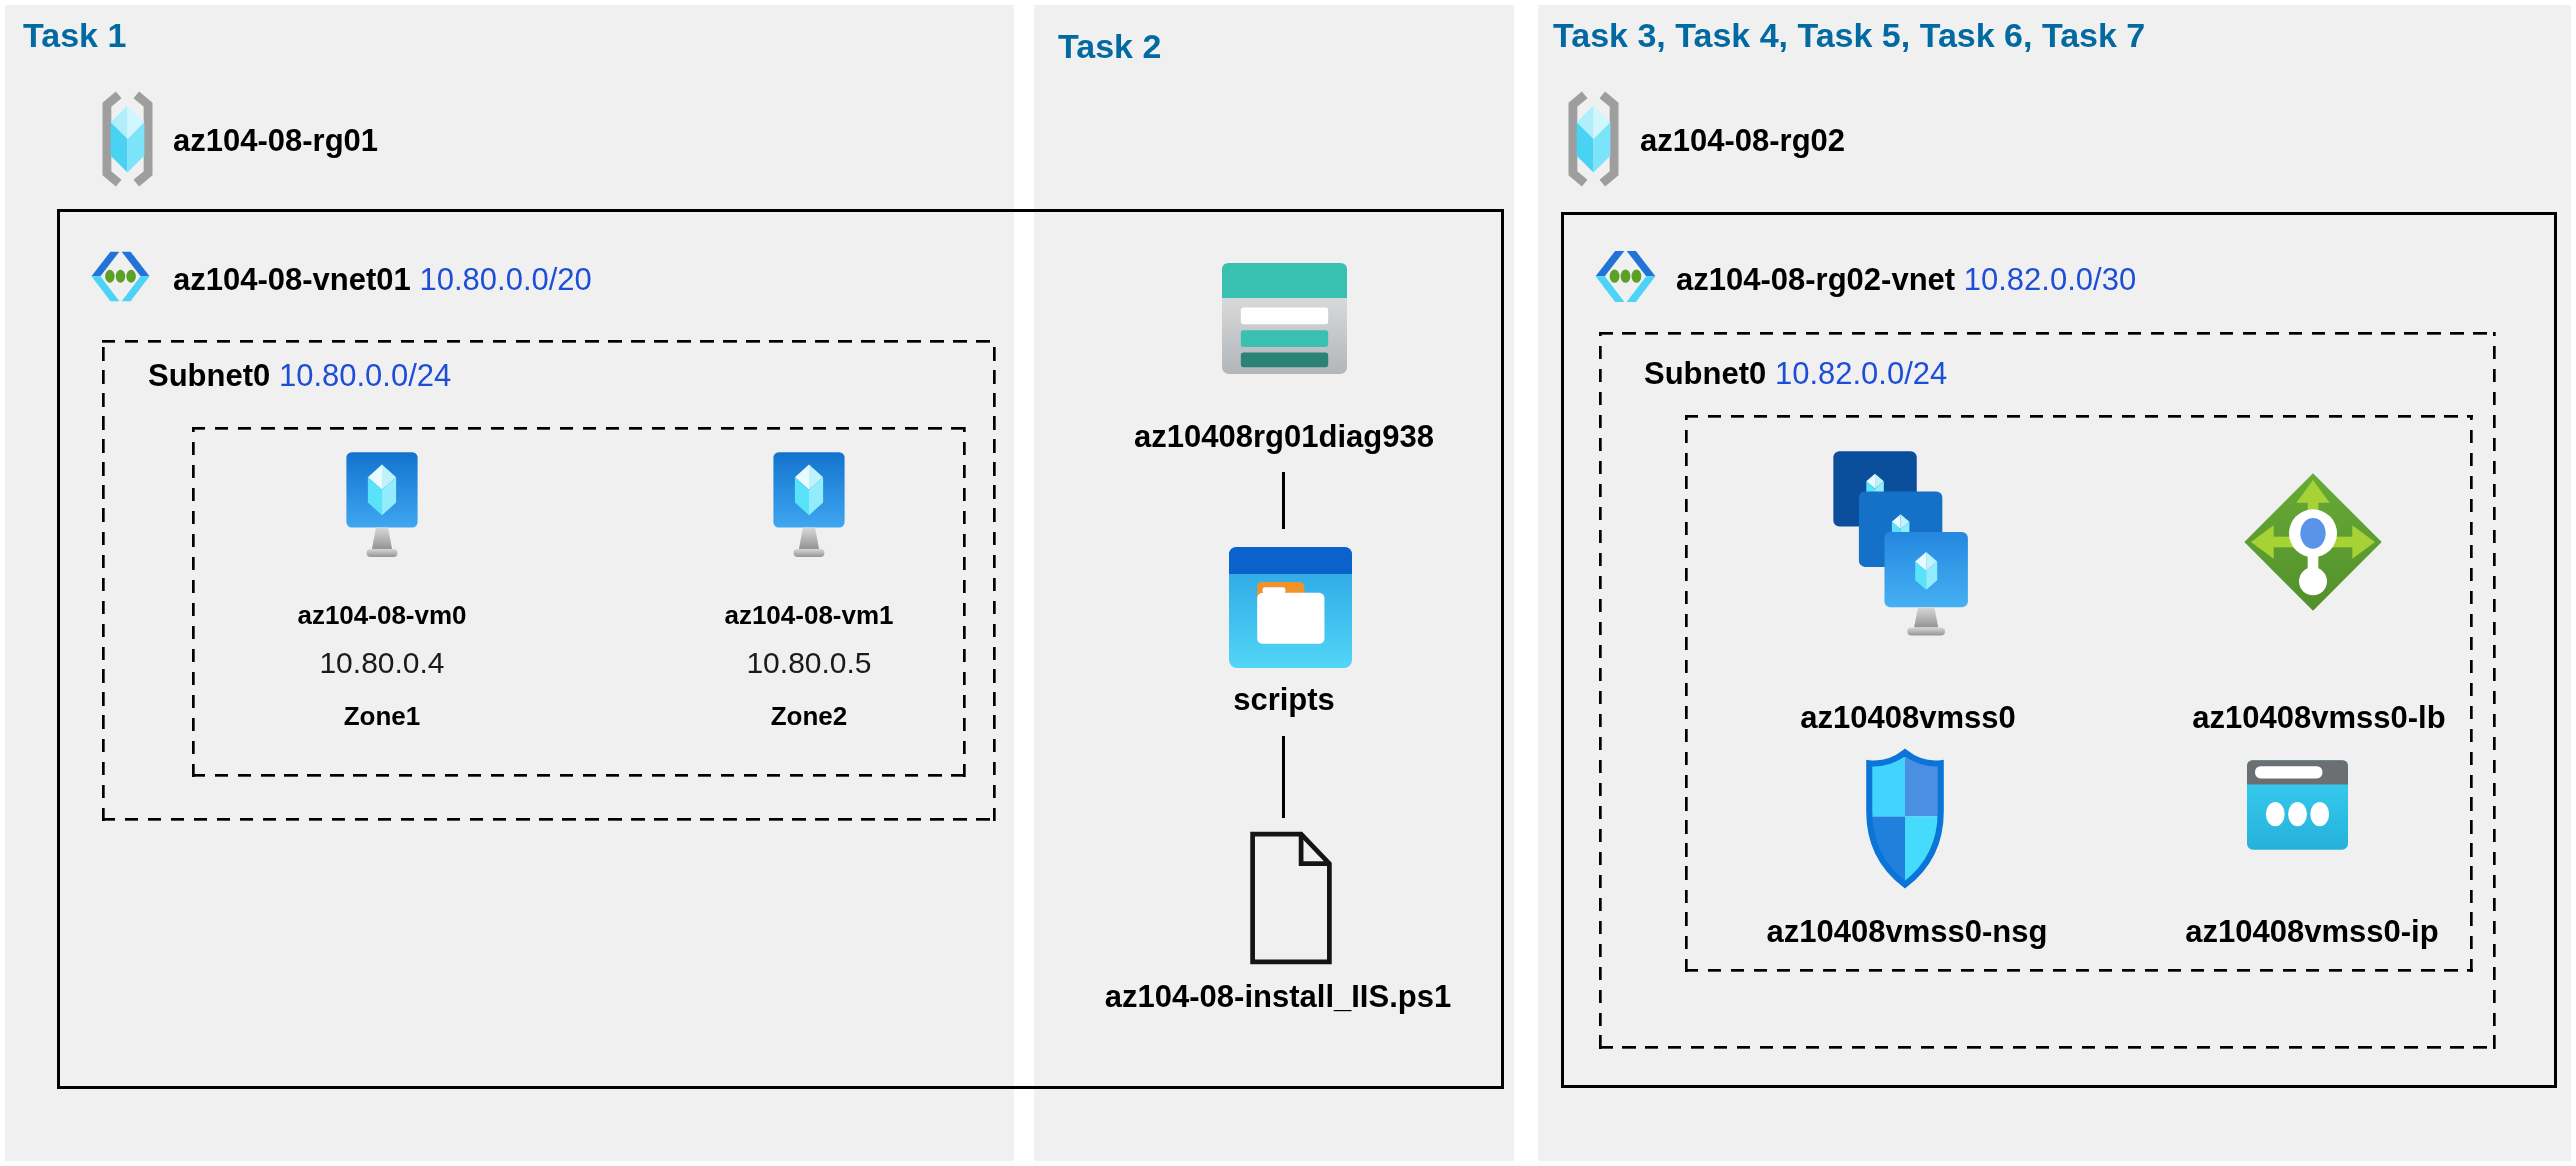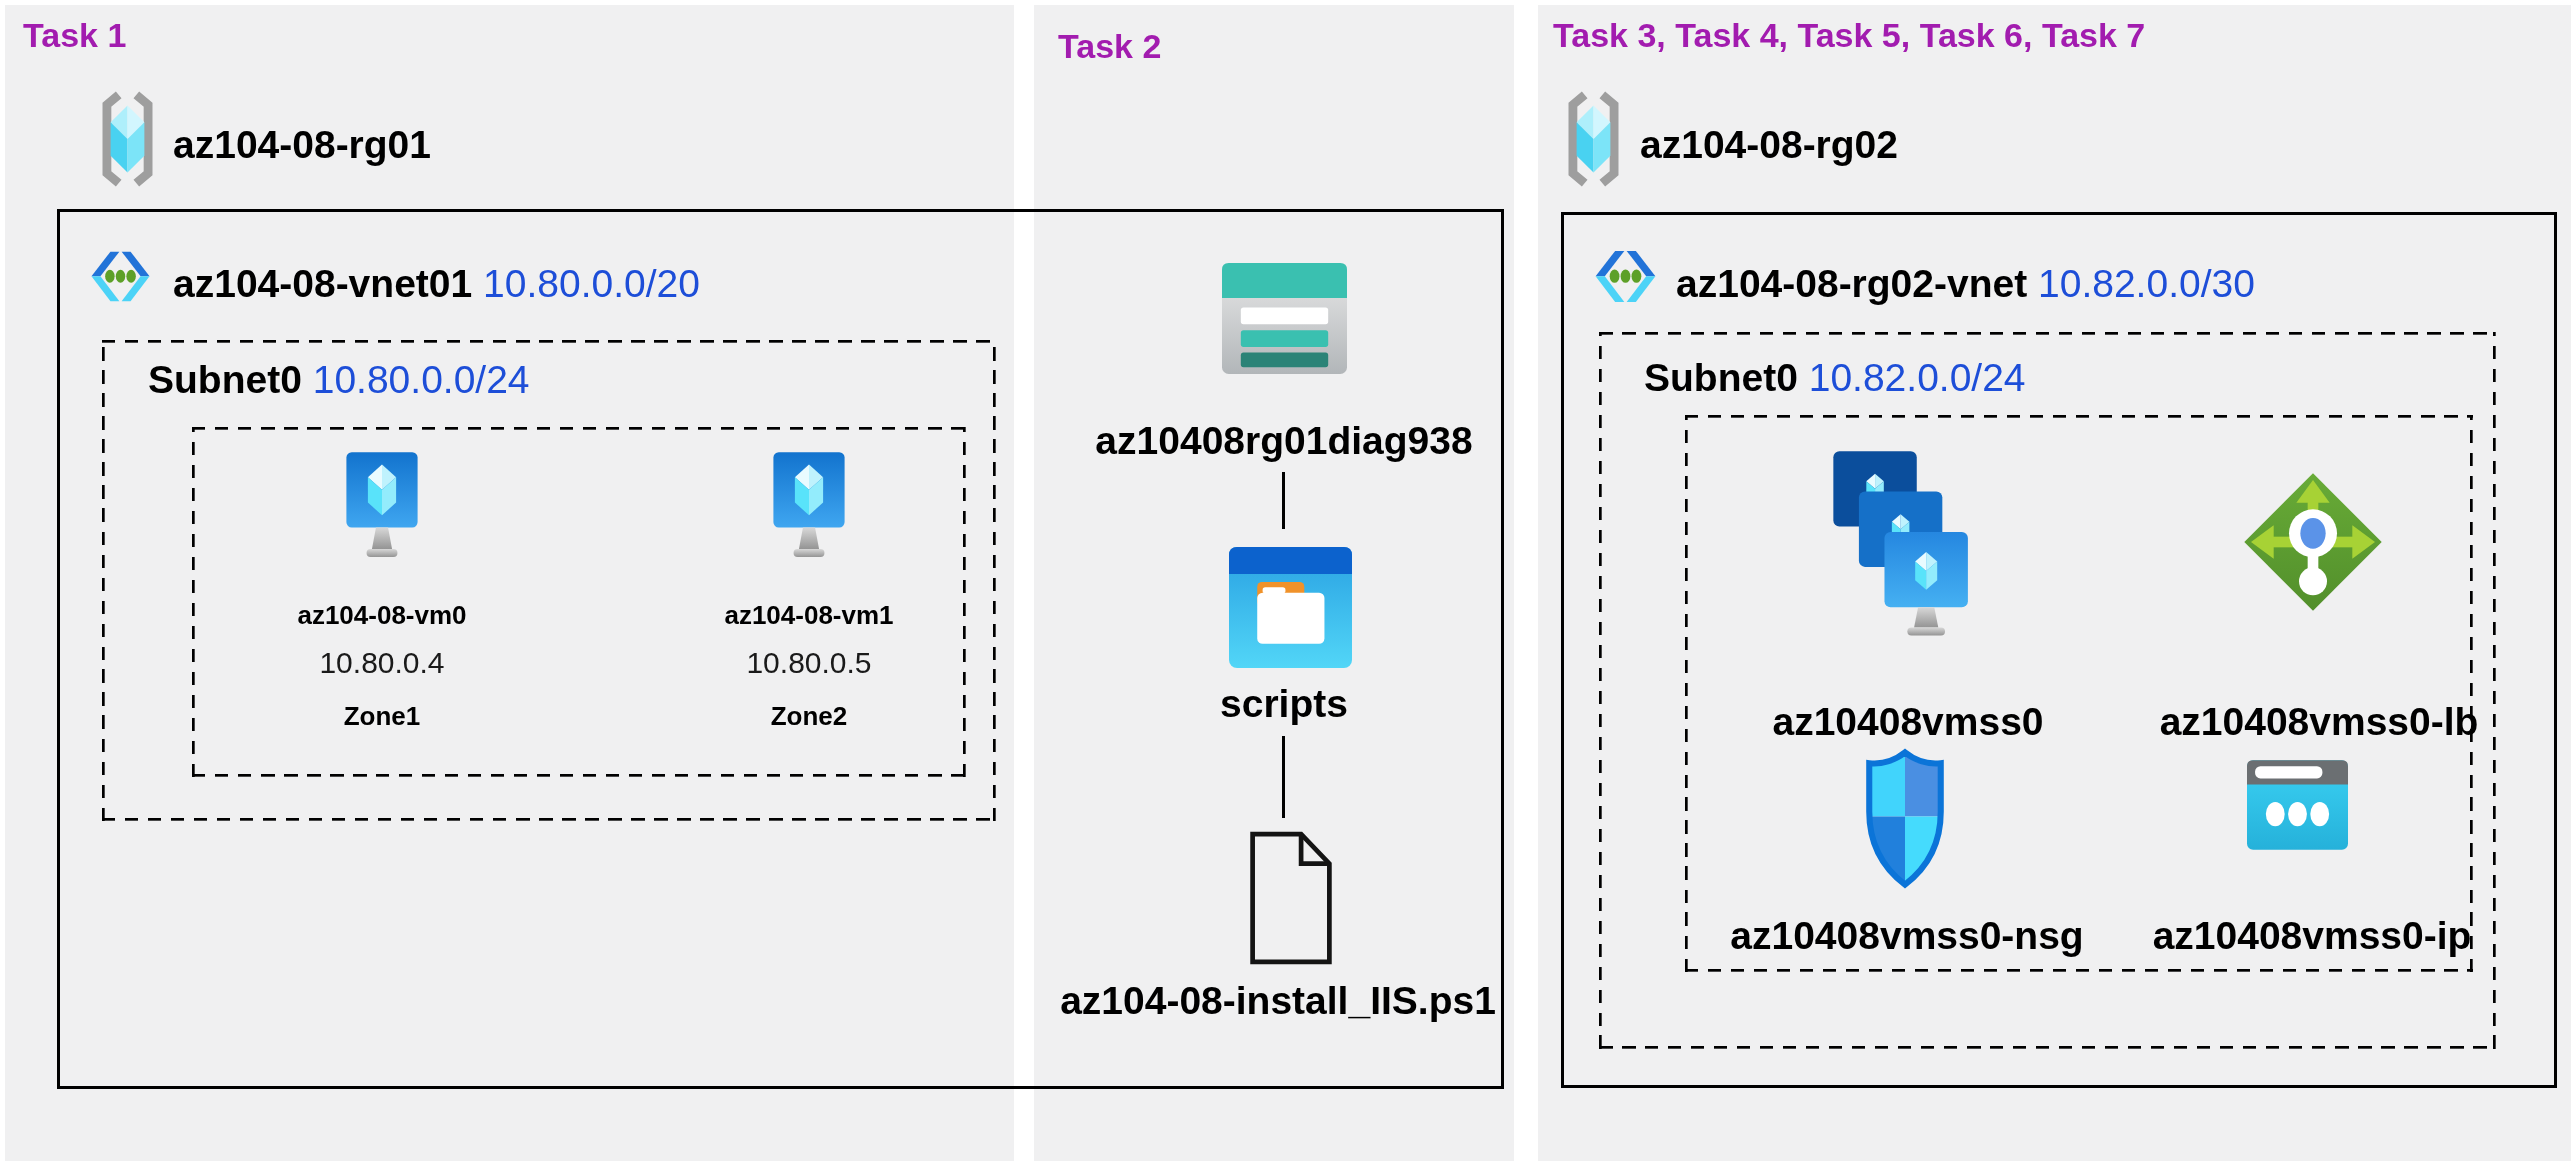--- a/index.html
+++ b/index.html
@@ -1,29 +1,29 @@
 <!DOCTYPE html>
 <html style="font-size:10.8px"><head>
 <meta charset="utf-8">
 <style>
   html,body{margin:0;padding:0;background:#ffffff;}
   .canvas{position:relative;width:2576px;height:1166px;background:#ffffff;overflow:hidden;
           font-family:"Liberation Sans","DejaVu Sans",sans-serif;color:#000;}
   .panel{position:absolute;background:#f0f0f1;}
-  .task-header{position:absolute;font-size:34px;font-weight:700;color:#a21caf;white-space:nowrap;}
+  .task-header{position:absolute;font-size:34px;font-weight:700;color:#0369a1;white-space:nowrap;}
   .solid-box{position:absolute;border:3.4px solid #000;box-sizing:border-box;background:transparent;}
   .dashed-box{position:absolute;box-sizing:border-box;background-image:
       repeating-linear-gradient(90deg,#000 0 13.5px,transparent 13.5px 23px),
       repeating-linear-gradient(90deg,#000 0 13.5px,transparent 13.5px 23px),
       repeating-linear-gradient(0deg,#000 0 13.5px,transparent 13.5px 23px),
       repeating-linear-gradient(0deg,#000 0 13.5px,transparent 13.5px 23px);
     background-size:100% 2.7px,100% 2.7px,2.7px 100%,2.7px 100%;
     background-position:0 0,0 100%,0 0,100% 0;
     background-repeat:no-repeat;}
-  .lbl{position:absolute;font-size:39px;font-weight:700;white-space:nowrap;}
+  .lbl{position:absolute;font-size:31px;font-weight:700;white-space:nowrap;}
   .lbl .thin{font-weight:400;color:#1d4ed8;}
   .cl{transform:translateX(-50%);text-align:left;}
   .vm-name,.vm-zone{position:absolute;transform:translateX(-50%);font-size:26px;font-weight:700;white-space:nowrap;}
   .vm-ip{position:absolute;transform:translateX(-50%);font-size:30px;font-weight:400;color:#1a1a1a;white-space:nowrap;}
   .connector{position:absolute;width:2.7px;background:#000;}
   .icon{position:absolute;}
   .icon svg{display:block;width:100%;height:100%;}
 </style>
 </head>
 <body>

